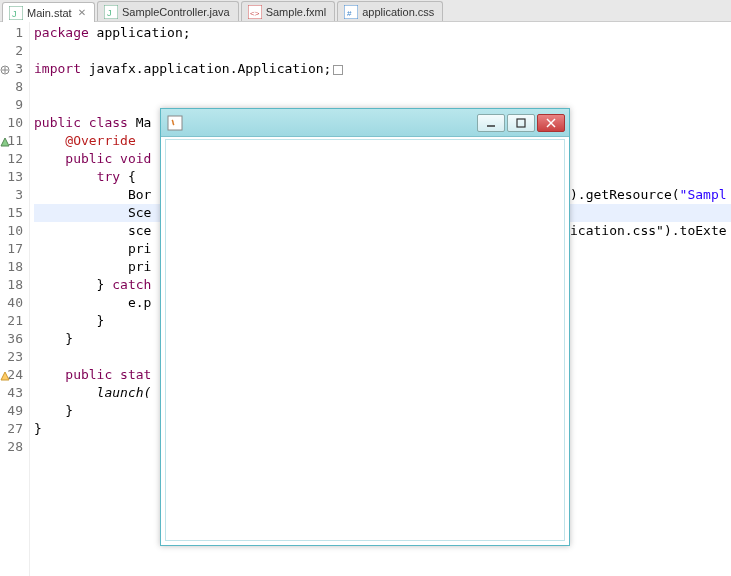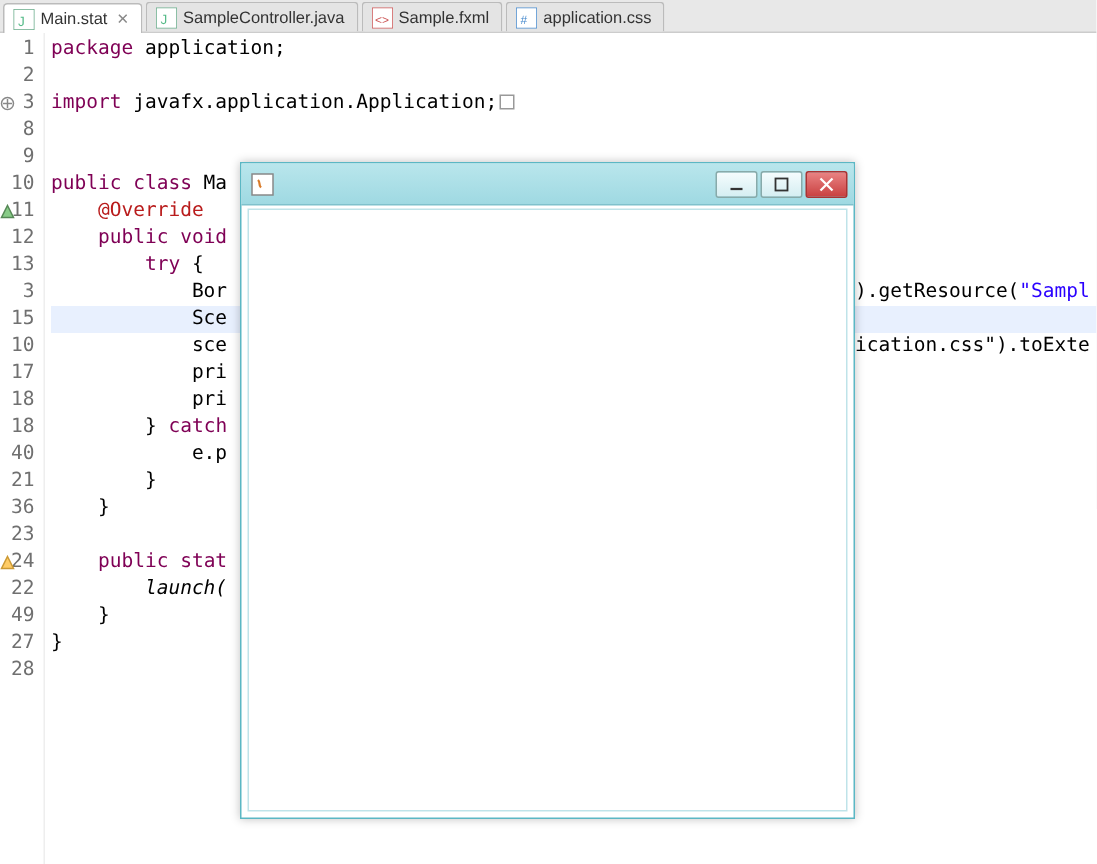--- a/index.html
+++ b/index.html
@@ -194,21 +194,21 @@
       <div class="ln">17</div>
       <div class="ln">18</div>
       <div class="ln">18</div>
       <div class="ln">40</div>
       <div class="ln">21</div>
       <div class="ln">36</div>
       <div class="ln">23</div>
       <div class="ln"><span class="marker"><svg width="10" height="10">
             <path d="M5 1 L9 9 L1 9 Z" fill="#fc6" stroke="#c93"></path>
           </svg></span>24</div>
-      <div class="ln">22</div>
+      <div class="ln">43</div>
       <div class="ln">49</div>
       <div class="ln">27</div>
       <div class="ln">28</div>
     </div>
   <div class="code" id="code"><div class="row"><span class="kw">package</span> application;</div><div class="row"></div><div class="row"><span class="kw">import</span> javafx.application.Application;<span class="eol-box"></span></div><div class="row"></div><div class="row"></div><div class="row"><span class="kw">public class</span> Ma</div><div class="row">    <span class="ann">@Override</span></div><div class="row">    <span class="kw">public void</span></div><div class="row">        <span class="kw">try</span> {</div><div class="row">            Bor<span style="position: absolute; left: 540px;">).getResource(<span class="str">"Sampl</span></span></div><div class="row hl-row">            Sce</div><div class="row">            sce<span style="position: absolute; left: 540px;">ication.css").toExte</span></div><div class="row">            pri</div><div class="row">            pri</div><div class="row">        } <span class="kw">catch</span></div><div class="row">            e.p</div><div class="row">        }</div><div class="row">    }</div><div class="row"></div><div class="row">    <span class="kw">public stat</span></div><div class="row"><span style="font-style:italic">        launch(</span></div><div class="row">    }</div><div class="row">}</div><div class="row"></div></div>
 </div>
 
 <div class="app-window">
   <div class="titlebar">
     <span class="title-icon">

